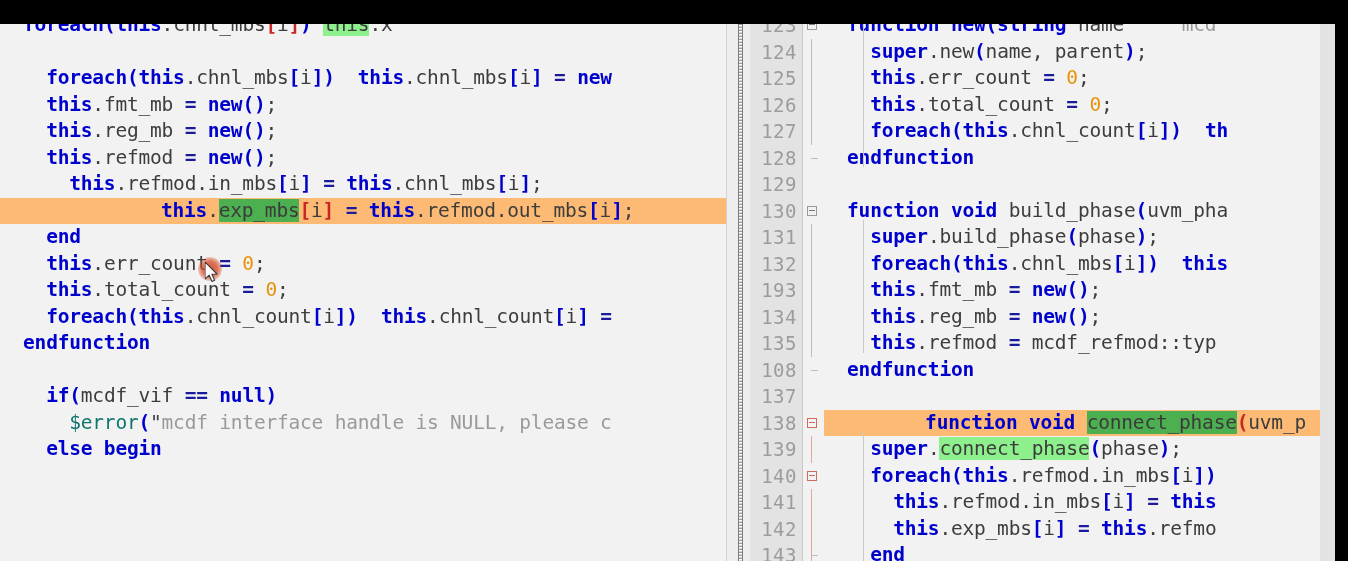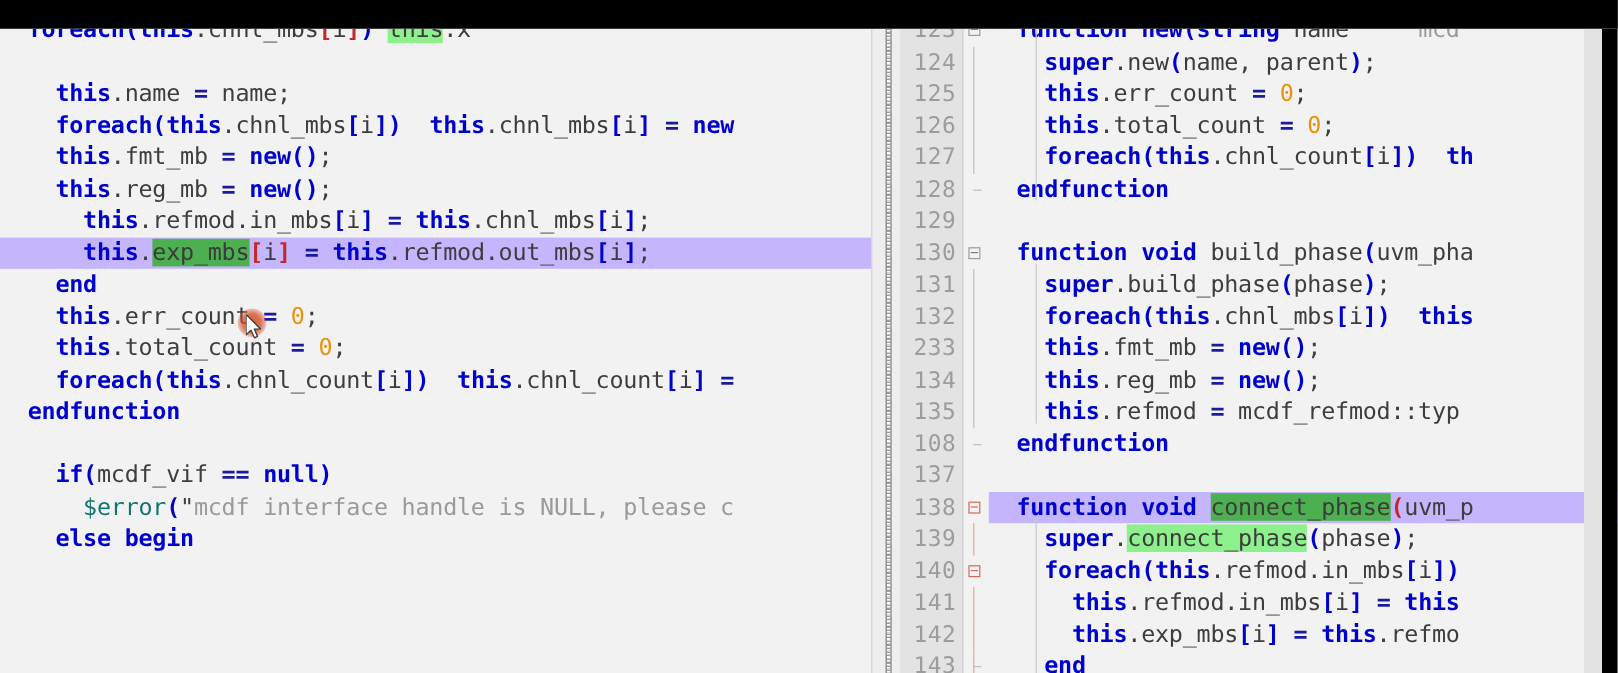--- a/index.html
+++ b/index.html
@@ -153,21 +153,21 @@
   
   .line {
     height: 26.5px;
     line-height: 26.5px;
     white-space: pre;
     font-size: 19.5px;
     font-family: "DejaVu Sans Mono", "Liberation Mono", monospace;
     color: #3b3b3b;
     letter-spacing: -0.2px;
   }
-  .line.cur { background: #c4b5fd; }
+  .line.cur { background: #fdba74; text-align: center; }
 
   
   .kw   { color: #0000cd; font-weight: bold; }
   .id   { color: #3d3d3d; }
   .num  { color: #e8920c; }
   .str  { color: #9a9a9a; }
   .br   { color: #0000cd; font-weight: bold; }
   .brr  { color: #c62828; font-weight: bold; }
   .mac  { color: #0f766e; }
   .op   { color: #1a1a9c; font-weight: bold; }
@@ -209,28 +209,28 @@
 <div id="app">
 
   <div id="left-pane">
     <div id="left-code">
 
       <div class="line"><span class="kw">  foreach</span><span class="br">(</span><span class="kw">this</span><span class="pun">.</span><span class="id">chnl_mbs</span><span class="brr">[</span><span class="id">i</span><span class="brr">]</span><span class="br">)</span><span class="id"> </span><span class="hit">this</span><span class="pun">.</span><span class="id">x</span></div>
 
       <div class="line"> </div>
 
 
-      <div class="line"><span class="kw">    this</span><span class="pun">.</span><span class="id">name </span><span class="op">=</span><span class="id"> name</span><span class="pun">;</span></div>
 
       <div class="line"><span class="kw">    foreach</span><span class="br">(</span><span class="kw">this</span><span class="pun">.</span><span class="id">chnl_mbs</span><span class="br">[</span><span class="id">i</span><span class="br">]</span><span class="br">)</span><span class="id">  </span><span class="kw">this</span><span class="pun">.</span><span class="id">chnl_mbs</span><span class="br">[</span><span class="id">i</span><span class="br">]</span><span class="id"> </span><span class="op">=</span><span class="kw"> new</span></div>
 
       <div class="line"><span class="kw">    this</span><span class="pun">.</span><span class="id">fmt_mb </span><span class="op">=</span><span class="kw"> new</span><span class="br">()</span><span class="pun">;</span></div>
 
       <div class="line"><span class="kw">    this</span><span class="pun">.</span><span class="id">reg_mb </span><span class="op">=</span><span class="kw"> new</span><span class="br">()</span><span class="pun">;</span></div>
 
+      <div class="line"><span class="kw">    this</span><span class="pun">.</span><span class="id">refmod </span><span class="op">=</span><span class="kw"> new</span><span class="br">()</span><span class="pun">;</span></div>
 
 
       <div class="line"><span class="kw">      this</span><span class="pun">.</span><span class="id">refmod</span><span class="pun">.</span><span class="id">in_mbs</span><span class="br">[</span><span class="id">i</span><span class="br">]</span><span class="id"> </span><span class="op">=</span><span class="kw"> this</span><span class="pun">.</span><span class="id">chnl_mbs</span><span class="br">[</span><span class="id">i</span><span class="br">]</span><span class="pun">;</span></div>
 
       <div class="line cur"><span class="kw">      this</span><span class="pun">.</span><span class="sel">exp_mbs</span><span class="brr">[</span><span class="id">i</span><span class="brr">]</span><span class="id"> </span><span class="op">=</span><span class="kw"> this</span><span class="pun">.</span><span class="id">refmod</span><span class="pun">.</span><span class="id">out_mbs</span><span class="br">[</span><span class="id">i</span><span class="br">]</span><span class="pun">;</span></div>
 
       <div class="line"><span class="kw">    end</span></div>
 
 
       <div class="line"><span class="kw">    this</span><span class="pun">.</span><span class="id">err_count </span><span class="op">=</span><span class="num"> 0</span><span class="pun">;</span></div>
@@ -271,21 +271,21 @@
         <div class="lnum">123</div>
         <div class="lnum">124</div>
         <div class="lnum">125</div>
         <div class="lnum">126</div>
         <div class="lnum">127</div>
         <div class="lnum">128</div>
         <div class="lnum">129</div>
         <div class="lnum">130</div>
         <div class="lnum">131</div>
         <div class="lnum">132</div>
-        <div class="lnum">233</div>
+        <div class="lnum">193</div>
         <div class="lnum">134</div>
         <div class="lnum">135</div>
         <div class="lnum">108</div>
         <div class="lnum">137</div>
         <div class="lnum">138</div>
         <div class="lnum">139</div>
         <div class="lnum">140</div>
         <div class="lnum">141</div>
         <div class="lnum">142</div>
         <div class="lnum">143</div>

